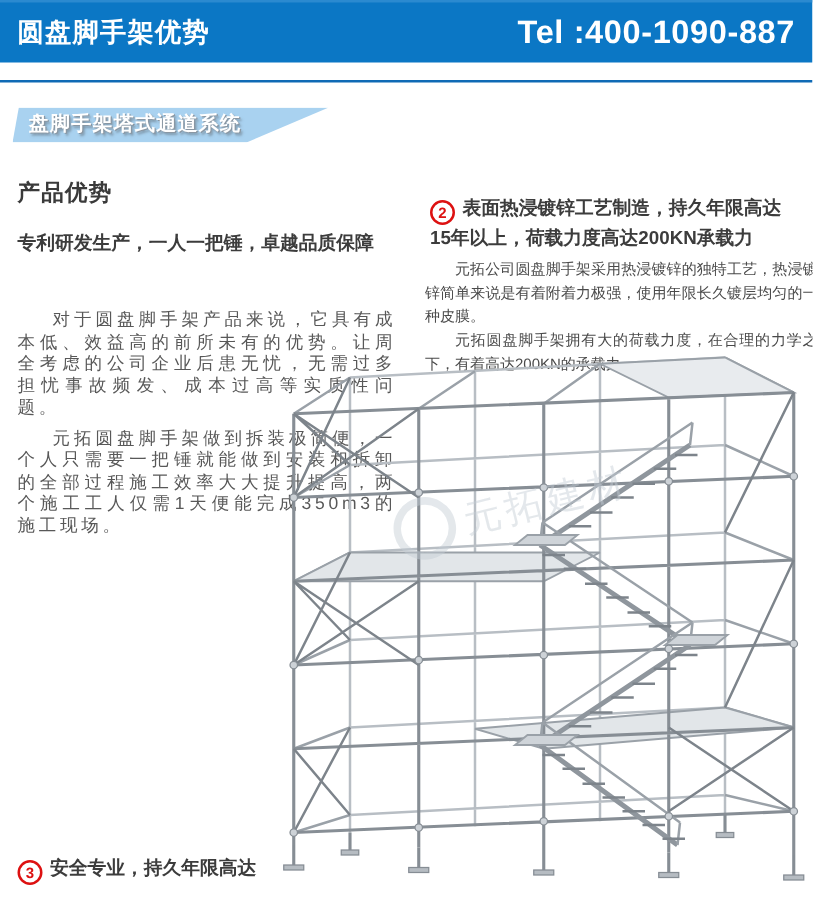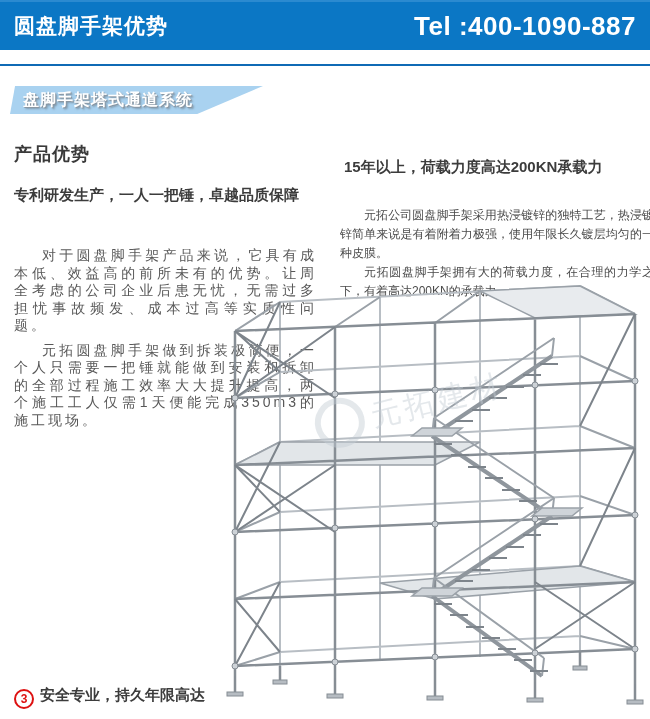--- a/index.html
+++ b/index.html
@@ -80,20 +80,23 @@
 <div class="ribbon"></div>
 <div class="ribbon-label" style="position:absolute; left:23px; top:86px;">盘脚手架塔式通道系统</div>
 
 <div class="section-title">产品优势</div>
 
 <div class="adv adv1">
   <div class="line">专利研发生产，一人一把锤，卓越品质保障</div>
 </div>
 
 <div class="adv adv2">
+  <div class="line">
+    <span class="badge">2</span><span>表面热浸镀锌工艺制造，持久年限高达</span>
+  </div>
   <div class="line">15年以上，荷载力度高达200KN承载力</div>
 </div>
 
 <div class="lcol">
   <p>对于圆盘脚手架产品来说，它具有成本低、效益高的前所未有的优势。让周全考虑的公司企业后患无忧，无需过多担忧事故频发、成本过高等实质性问题。</p>
   <p>元拓圆盘脚手架做到拆装极简便，一个人只需要一把锤就能做到安装和拆卸的全部过程施工效率大大提升提高，两个施工工人仅需1天便能完成350m3的施工现场。</p>
 </div>
 
 <div class="rcol">
   <p>元拓公司圆盘脚手架采用热浸镀锌的独特工艺，热浸镀锌简单来说是有着附着力极强，使用年限长久镀层均匀的一种皮膜。</p>

